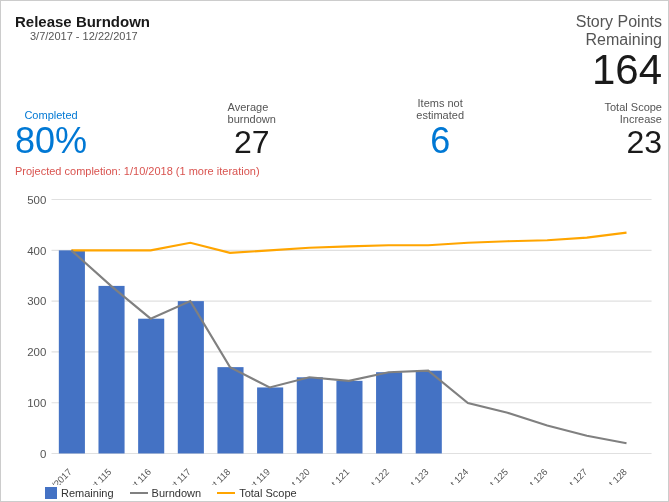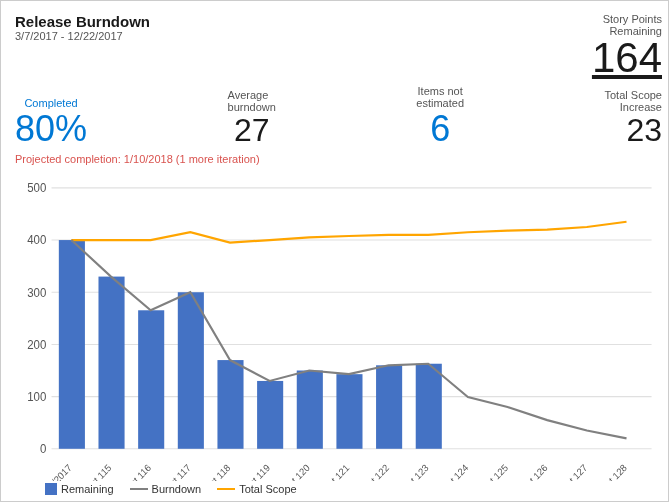--- a/index.html
+++ b/index.html
@@ -26,35 +26,35 @@
     }
     .title-block {}
     .title {
       font-size: 15px;
       font-weight: 600;
       color: #1a1a1a;
     }
     .date-range {
       font-size: 11px;
       color: #555;
+      margin-left: 15px;
     }
     .story-points-block {
       text-align: right;
     }
     .story-points-label {
-      font-size: 11px;
+      font-size: 16px;
       color: #555;
       display: block;
     }
     .story-points-value {
       font-size: 42px;
       font-weight: 300;
       color: #1a1a1a;
       line-height: 1;
-      text-decoration: underline;
     }
     .stats-row {
       display: flex;
       justify-content: space-between;
       margin-bottom: 4px;
       align-items: flex-end;
     }
     .stat-block {
       display: flex;
       flex-direction: column;

